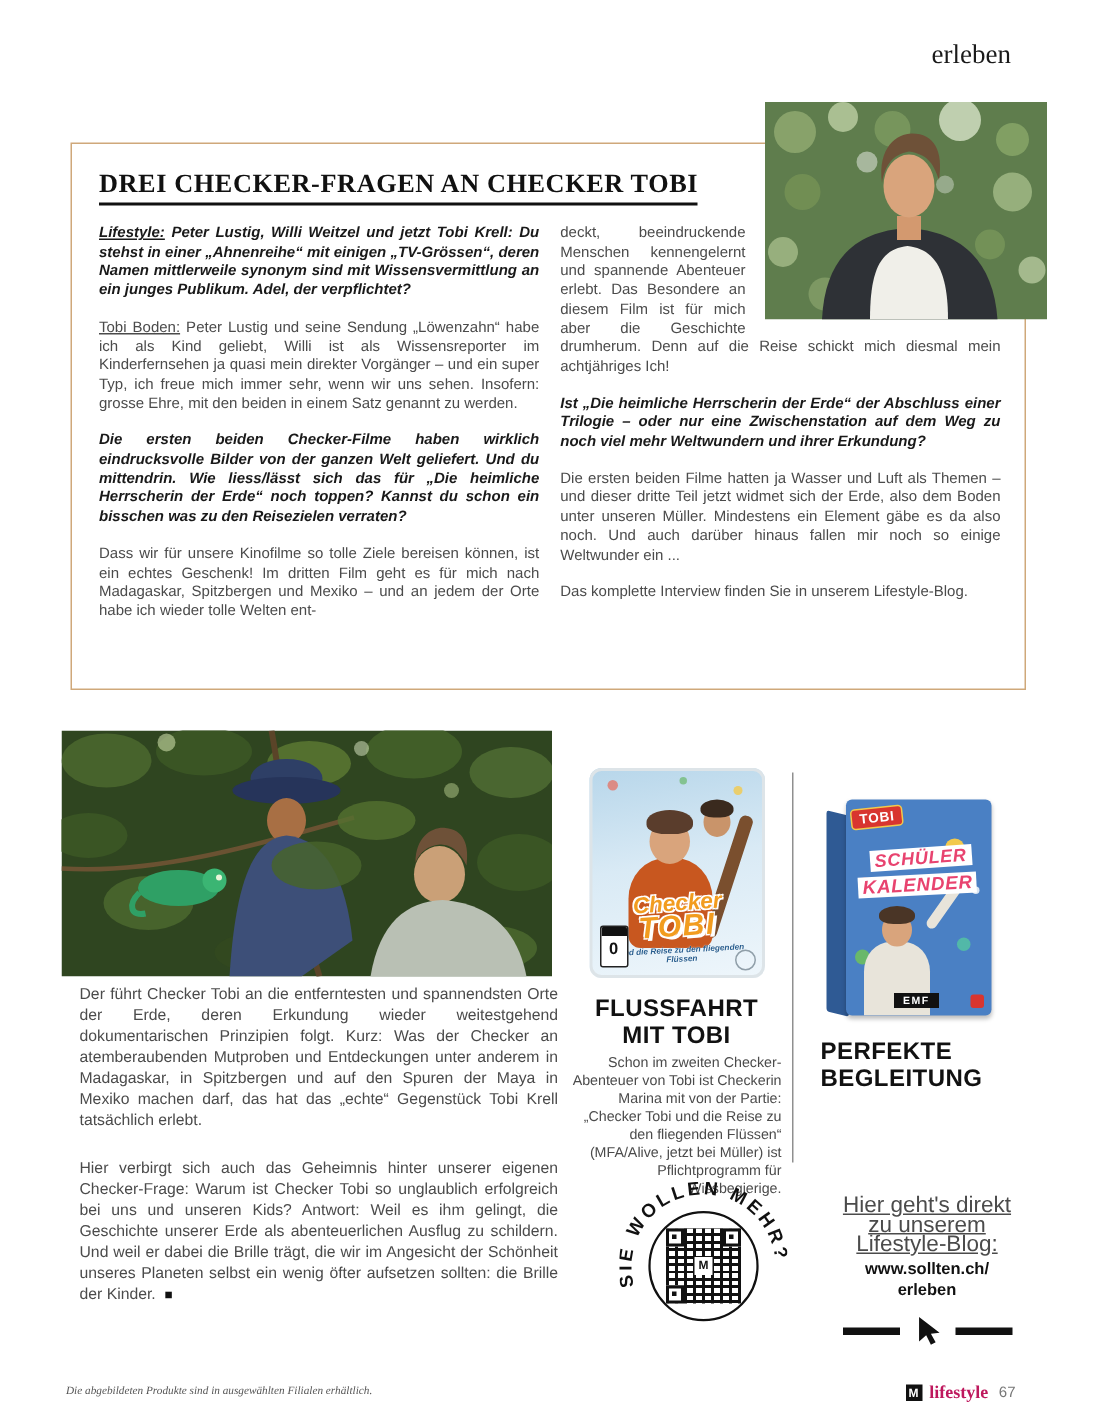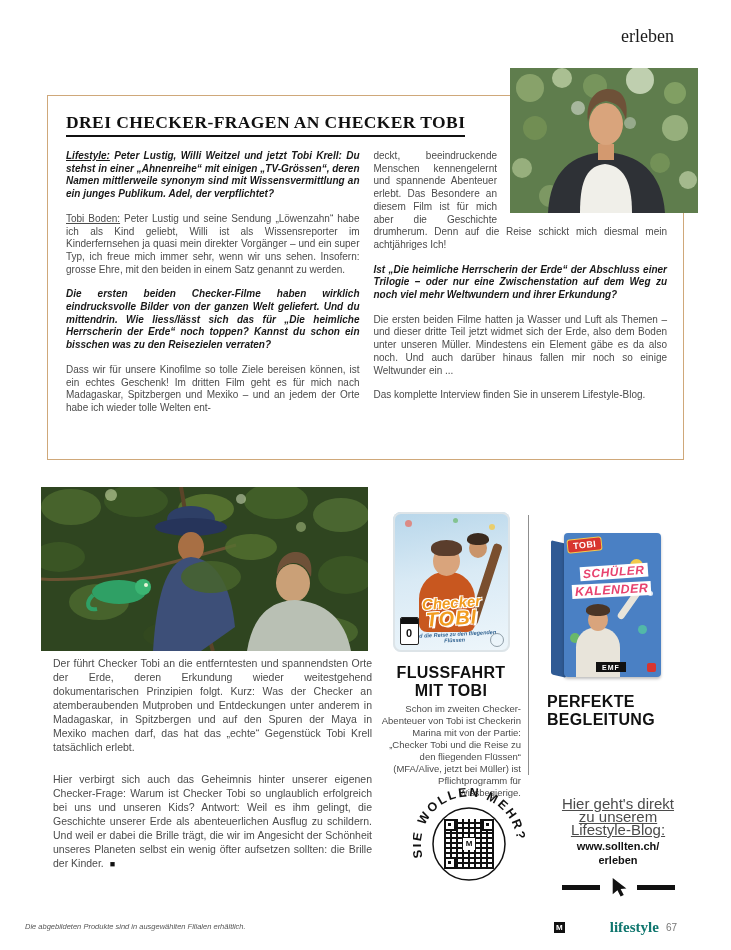--- a/index.html
+++ b/index.html
@@ -151,26 +151,26 @@
   .qr-center { position:absolute; left:19px; top:19px; width:12px; height:12px; background:#fff;
     color:#111; font-size:8px; font-weight:bold; text-align:center; line-height:12px; }
 
   .blog-cta { position:absolute; left:538px; top:797px; width:160px; text-align:center; }
   .cta-line { font-size:15px; line-height:13px; color:#4b4b4b;text-decoration:underline; }
   .cta-url { font-size:11px; font-weight:bold; line-height:13.5px; color:#111; margin-top:4px; }
   .cta-deco { display:flex; align-items:center; justify-content:center; gap:9px; margin-top:10px; }
   .cta-bar { width:38px; height:5px; background:#111; }
 
   
-  .footer-disclaimer { position:absolute; left:25px; bottom:19px;
-    font-size:7.5px; font-style:italic; color:#555; }
+  .footer-disclaimer { position:absolute; left:44px; bottom:19px;
+    font-size:7.5px; font-style:italic; color:#555;font-family:Liberation Serif, serif; }
   .footer-brand { position:absolute; right:21px; bottom:14px; display:flex; align-items:center; }
   .m-logo { width:11px; height:11px; background:#111; color:#fff; font-size:8px; font-weight:bold;
     display:flex; align-items:center; justify-content:center; margin-right:5px; }
-  .brand-name { font-family:"Liberation Serif", serif; font-weight:bold; font-size:15px; color:#0f766e;margin-left:40px; }
+  .brand-name { font-family:"Liberation Serif", serif; font-weight:bold; font-size:12px; color:#be185d; }
   .page-num { font-size:10px; color:#777; margin-left:7px; }
 </style>
 </head>
 <body>
 
 <div class="page">
 
   <div class="section-label">erleben</div>
 
   <div class="interview-box">

